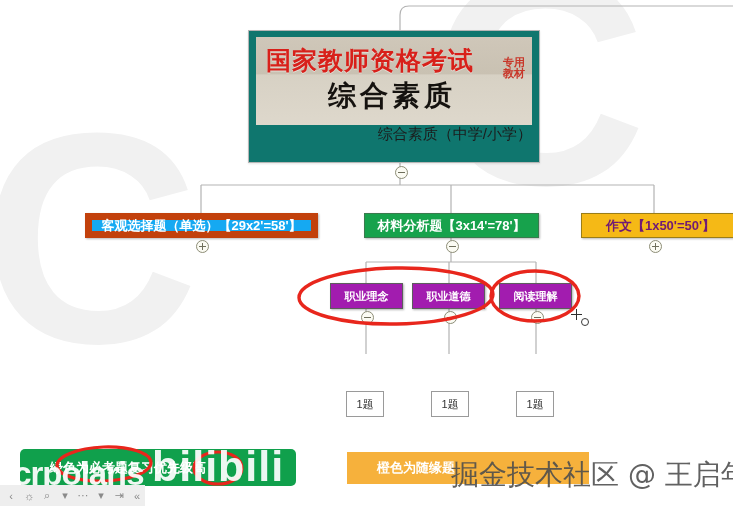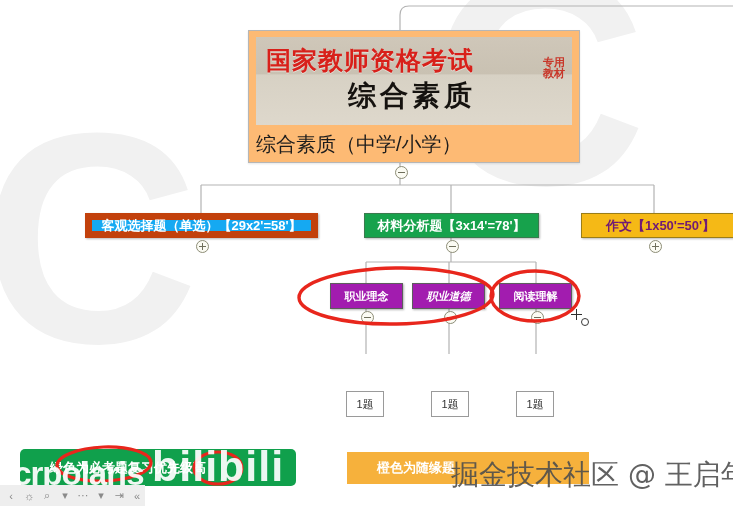--- a/index.html
+++ b/index.html
@@ -24,22 +24,22 @@
   .bgmark.c1{left:-18px;top:88px;font-size:300px;}
   .bgmark.c2{left:430px;top:-70px;font-size:300px;}
 
   
   #wires{position:absolute;left:0;top:0;width:733px;height:506px;z-index:1;}
 
   
   .node{position:absolute;box-sizing:border-box;z-index:3;}
 
   .root-node{
-    left:248px;top:30px;width:332px;height:133px;
-    background:#fdba74;
+    left:248px;top:30px;width:292px;height:133px;
+    background:#0f766e;
     border:1px solid #b6b6b6;
     box-shadow:0 1px 2px rgba(0,0,0,.10);
     padding:6px 7px 4px 7px;
   }
   .book-cover{
     width:100%;height:88px;
     background:linear-gradient(180deg,#cfc7b9 0%,#c9c1b2 42%,#d7d1c4 43%,#ded8cc 100%);
     position:relative;overflow:hidden;
     display:block;
   }
@@ -65,23 +65,22 @@
     position:absolute;left:0;right:4px;top:40px;
     text-align:center;
     color:#15120f;
     font-weight:bold;
     font-size:28px;
     letter-spacing:4px;
     font-family:"DejaVu Serif","Liberation Serif",serif;
     white-space:nowrap;
   }
   .root-caption{
-    margin-top:6px;
-    text-align:left;
-    font-size:20px;
+    text-align:right;
+    font-size:15px;
     color:#1c1c1c;
     white-space:nowrap;
   }
 
   .lvl2{
     height:25px;
     display:flex;align-items:center;justify-content:center;
     font-size:13px;font-weight:bold;
     color:#ffffff;
     white-space:nowrap;
@@ -94,21 +93,21 @@
   .lvl3{
     top:283px;height:26px;width:73px;
     background:#a21caf;
     border:1px solid #5d5d5d;
     display:flex;align-items:center;justify-content:center;
     font-size:11px;font-weight:bold;color:#ffffff;
     box-shadow:1px 1px 2px rgba(0,0,0,.30);
     white-space:nowrap;
   }
   .lvl3.n1{left:330px;}
-  .lvl3.n2{left:412px;font-style:italic;}
+  .lvl3.n2{left:412px;}
   .lvl3.n3{left:499px;}
 
   .leaf{
     top:354px;width:38px;height:26px;
     background:#ffffff;border:1px solid #9a9a9a;
     display:flex;align-items:center;justify-content:center;
     font-size:11px;color:#333333;
     white-space:nowrap;
     margin-top:37px;
   }

